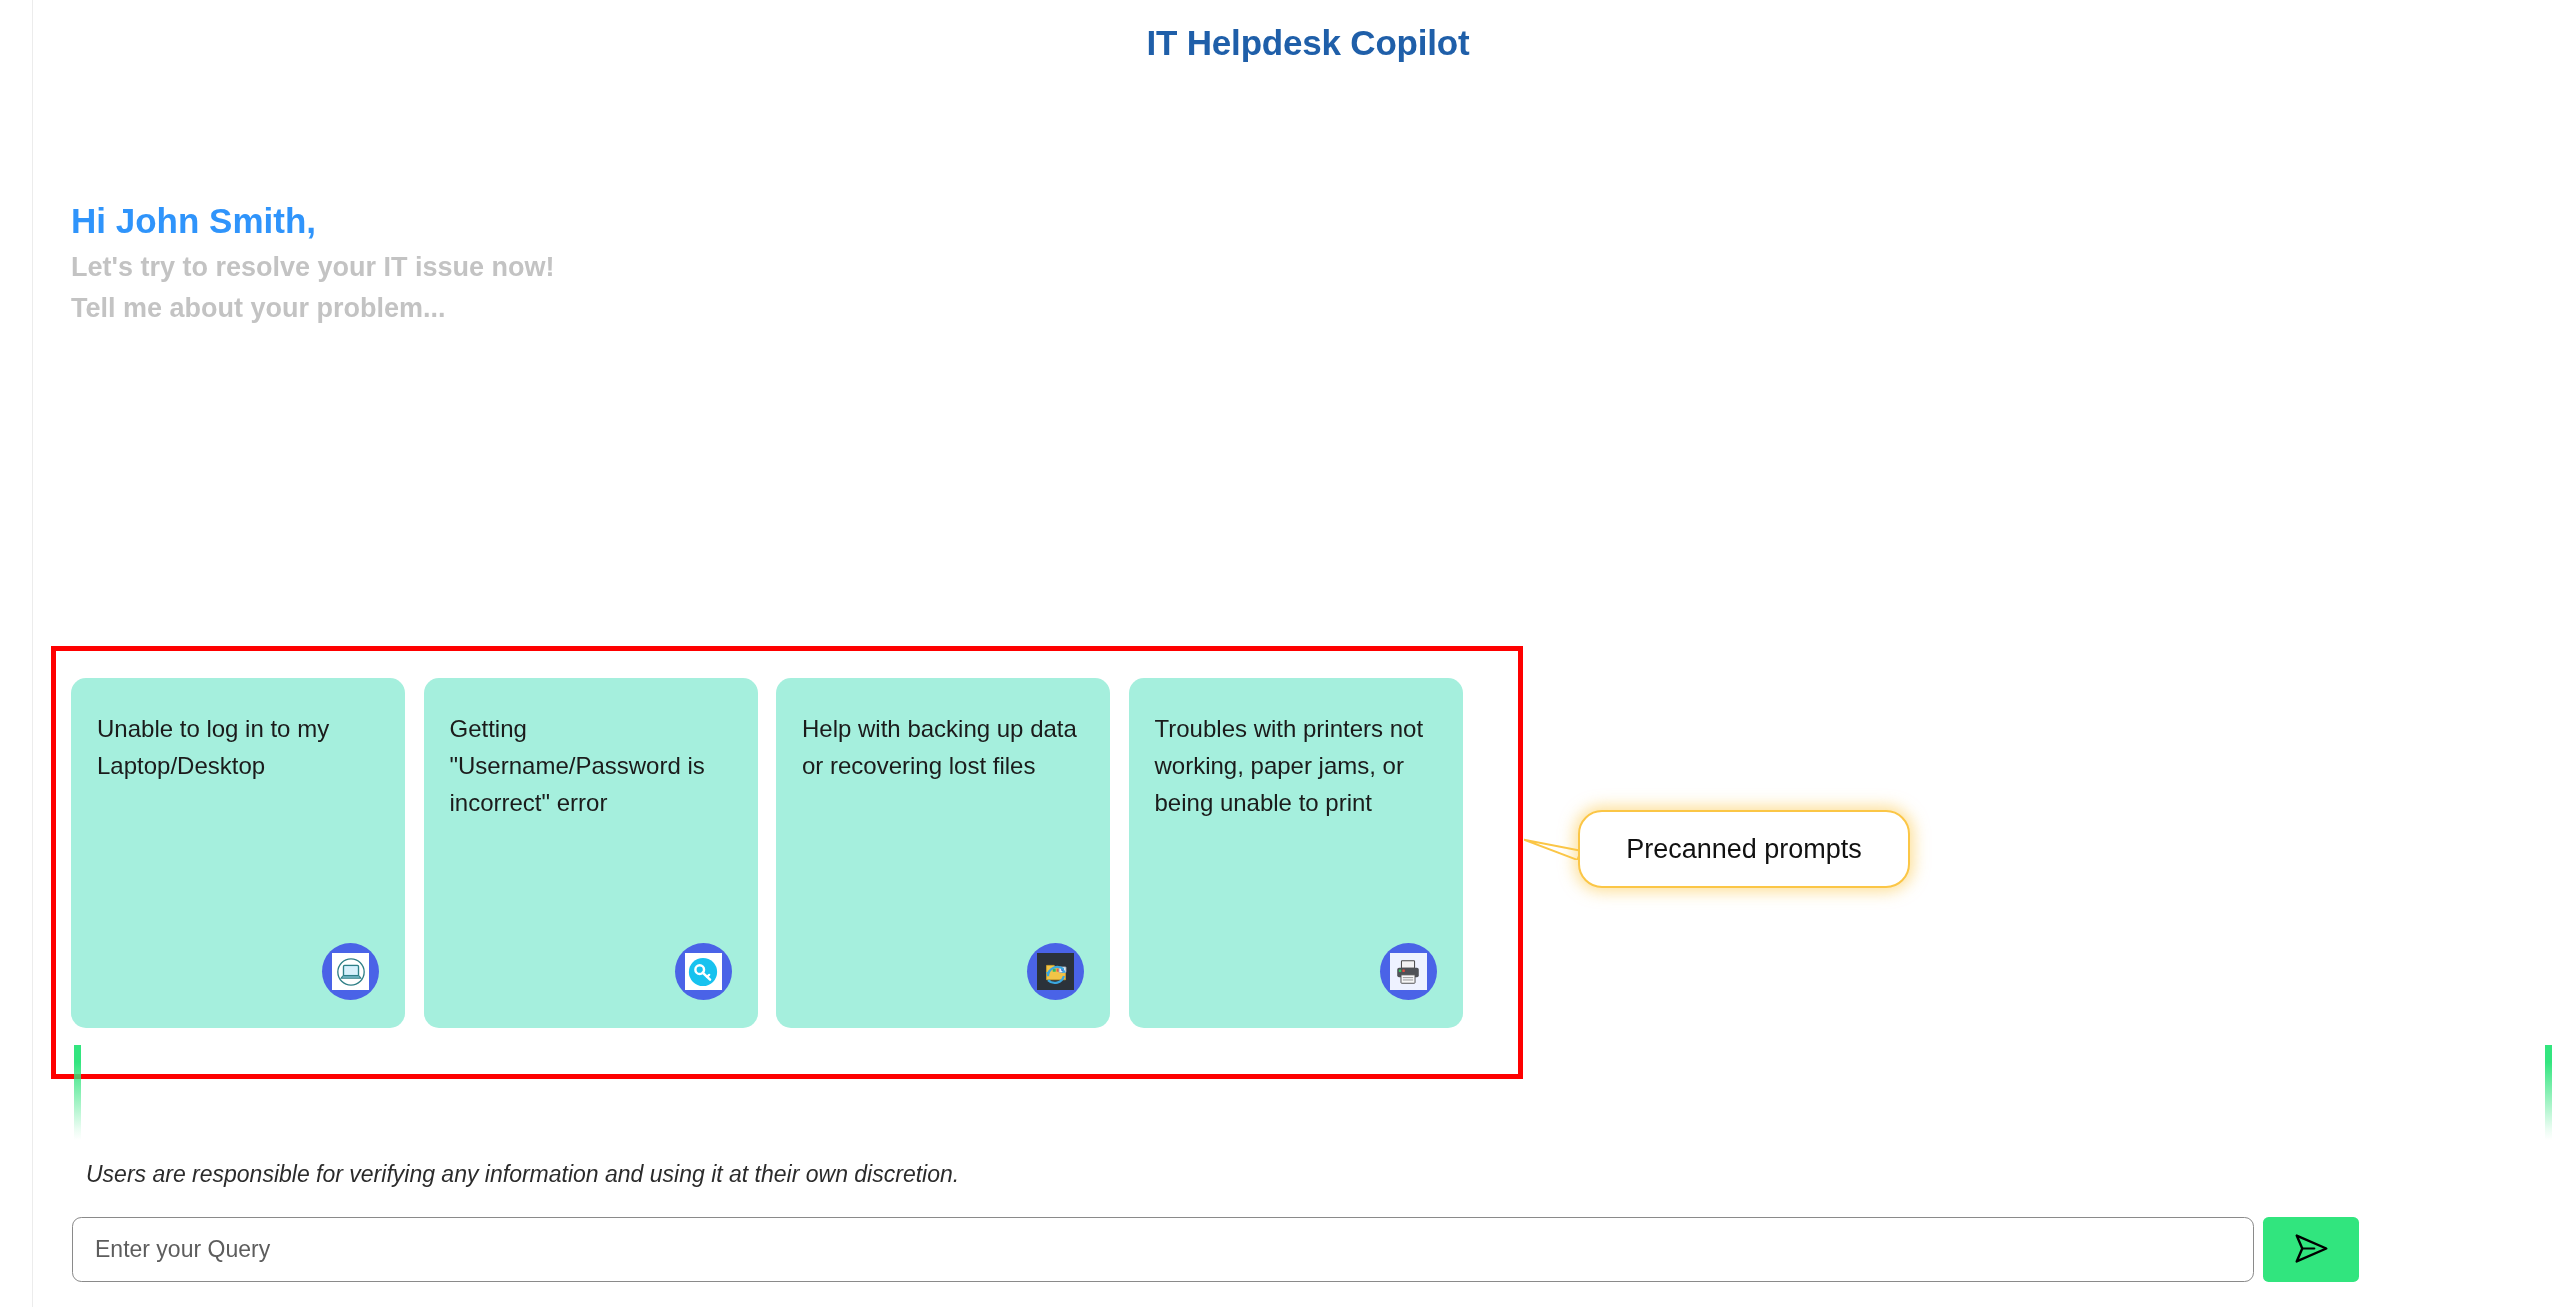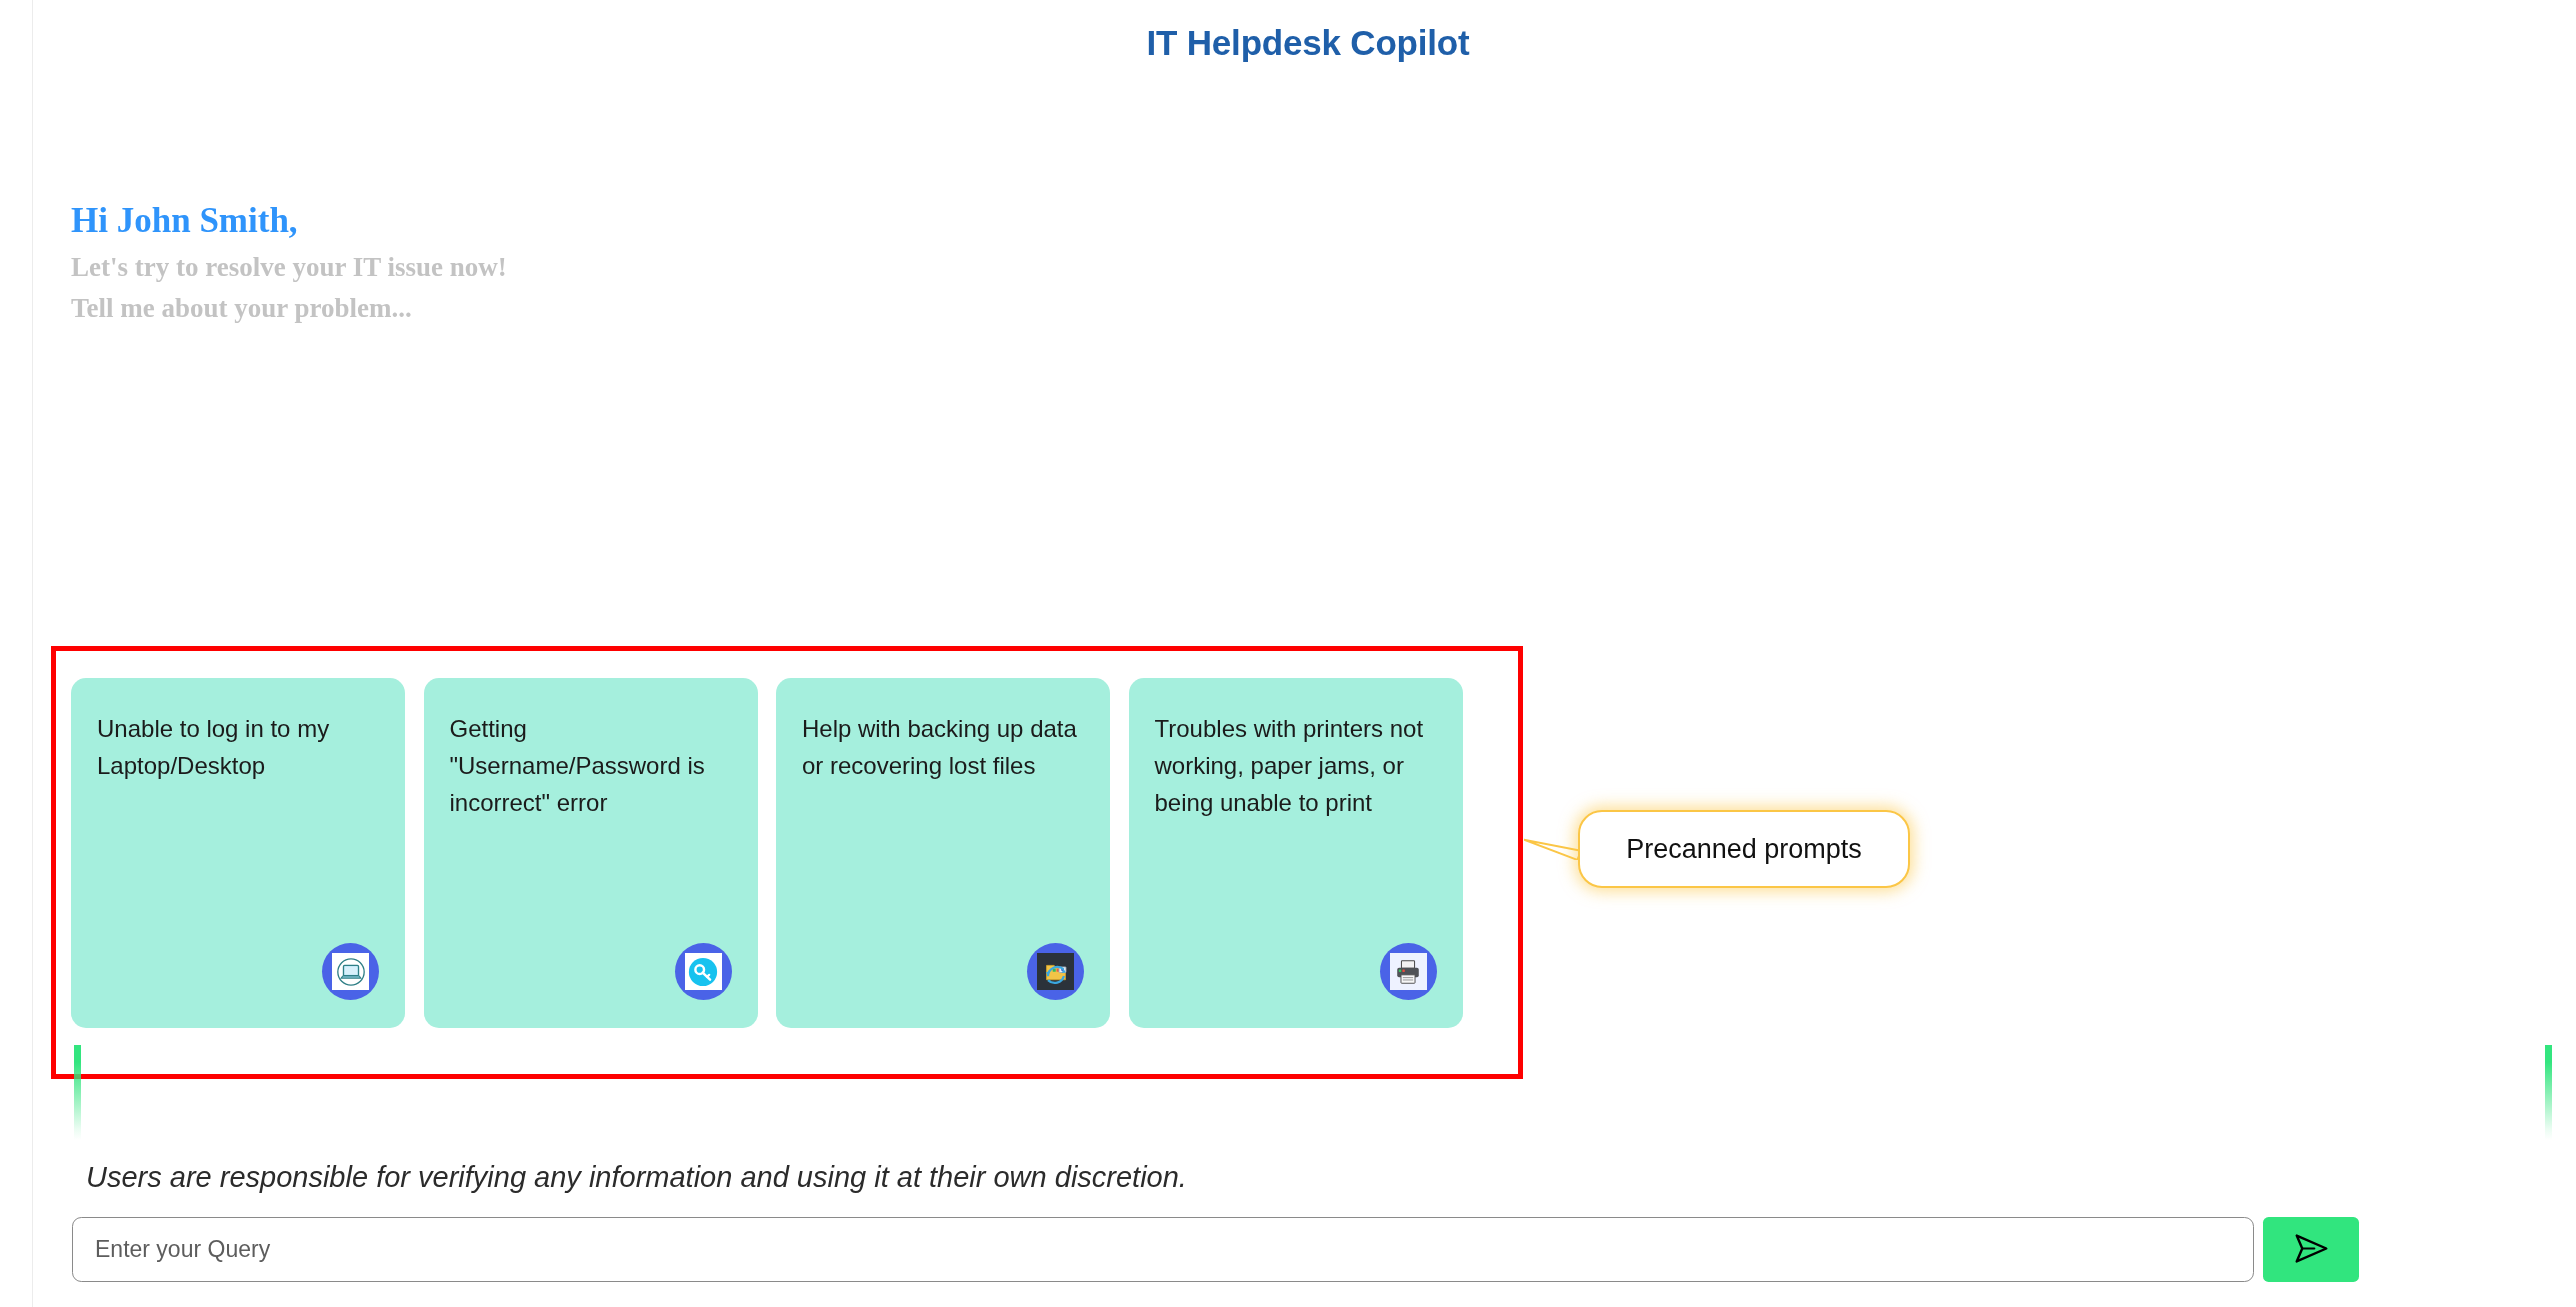--- a/index.html
+++ b/index.html
@@ -44,21 +44,20 @@
     color: #1f5fa9;
     letter-spacing: -0.2px;
   }
 
   
   .greeting {
     position: absolute;
     left: 44px;
     top: 197px;
     width: 1113px;
-    font-family: Liberation Serif, serif;
   }
   .greeting-hi {
     font-size: 35px;
     font-weight: bold;
     color: #2f94fb;
     line-height: 48px;
     margin-bottom: 1.9px;
   }
   .greeting-line {
     font-size: 27px;
@@ -160,21 +159,21 @@
     background: linear-gradient(to bottom, #33e57f 0%, #33e57f 18%, rgba(51,229,127,0.10) 88%, rgba(51,229,127,0) 100%);
   }
   .green-marker.left  { left: 47px;  top: 1045px; }
   .green-marker.right { left: 2518px; top: 1045px; }
 
   
   .disclaimer {
     position: absolute;
     left: 59px;
     top: 1161px;
-    font-size: 29px;
+    font-size: 23px;
     font-style: italic;
     color: #2b2b2b;
     font-family: "Liberation Sans", sans-serif;
   }
 
   .composer {
     position: absolute;
     left: 45px;
     top: 1217px;
     width: 2287px;

